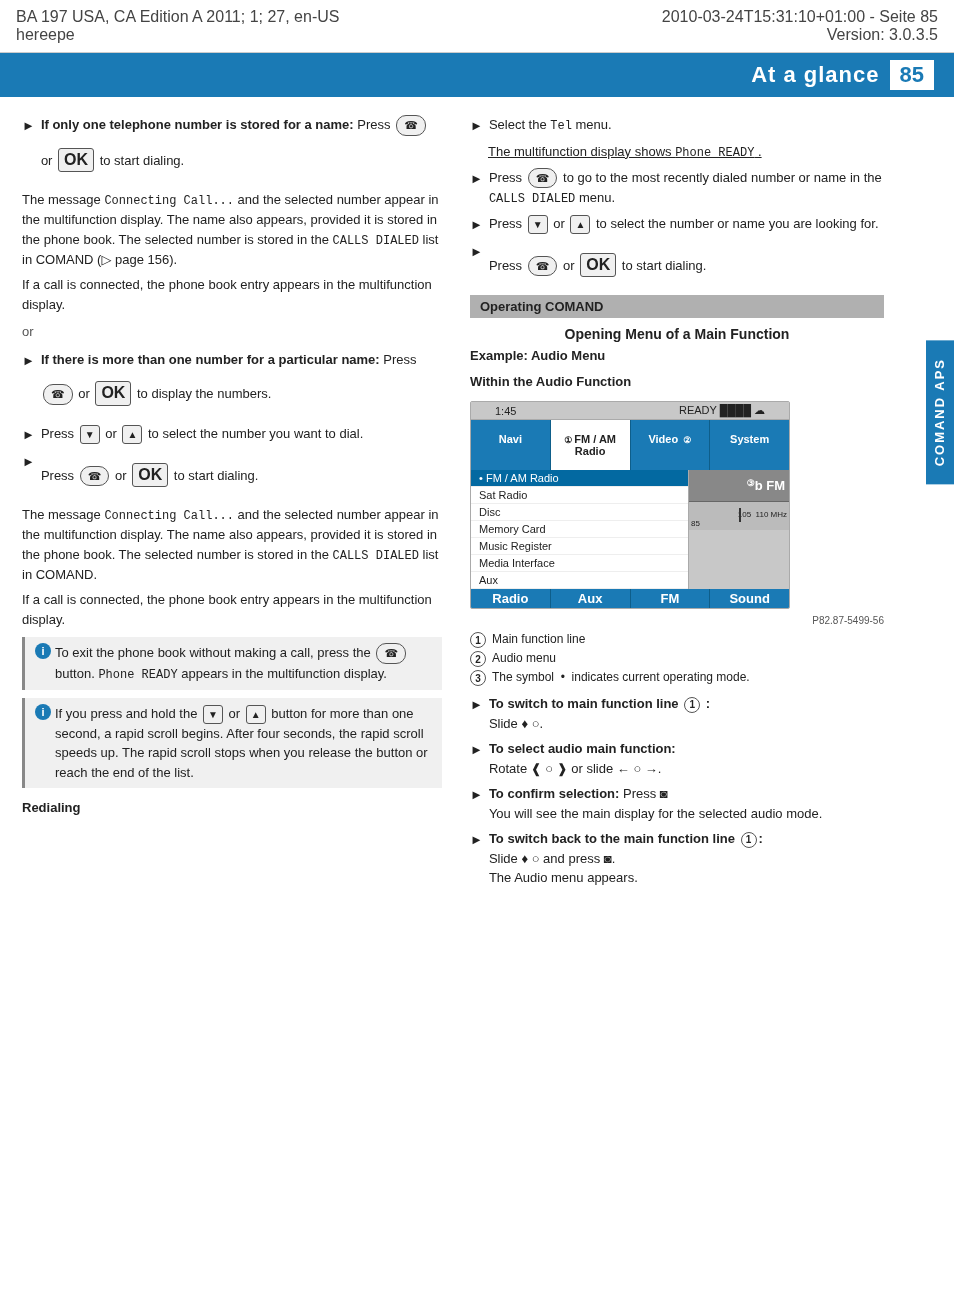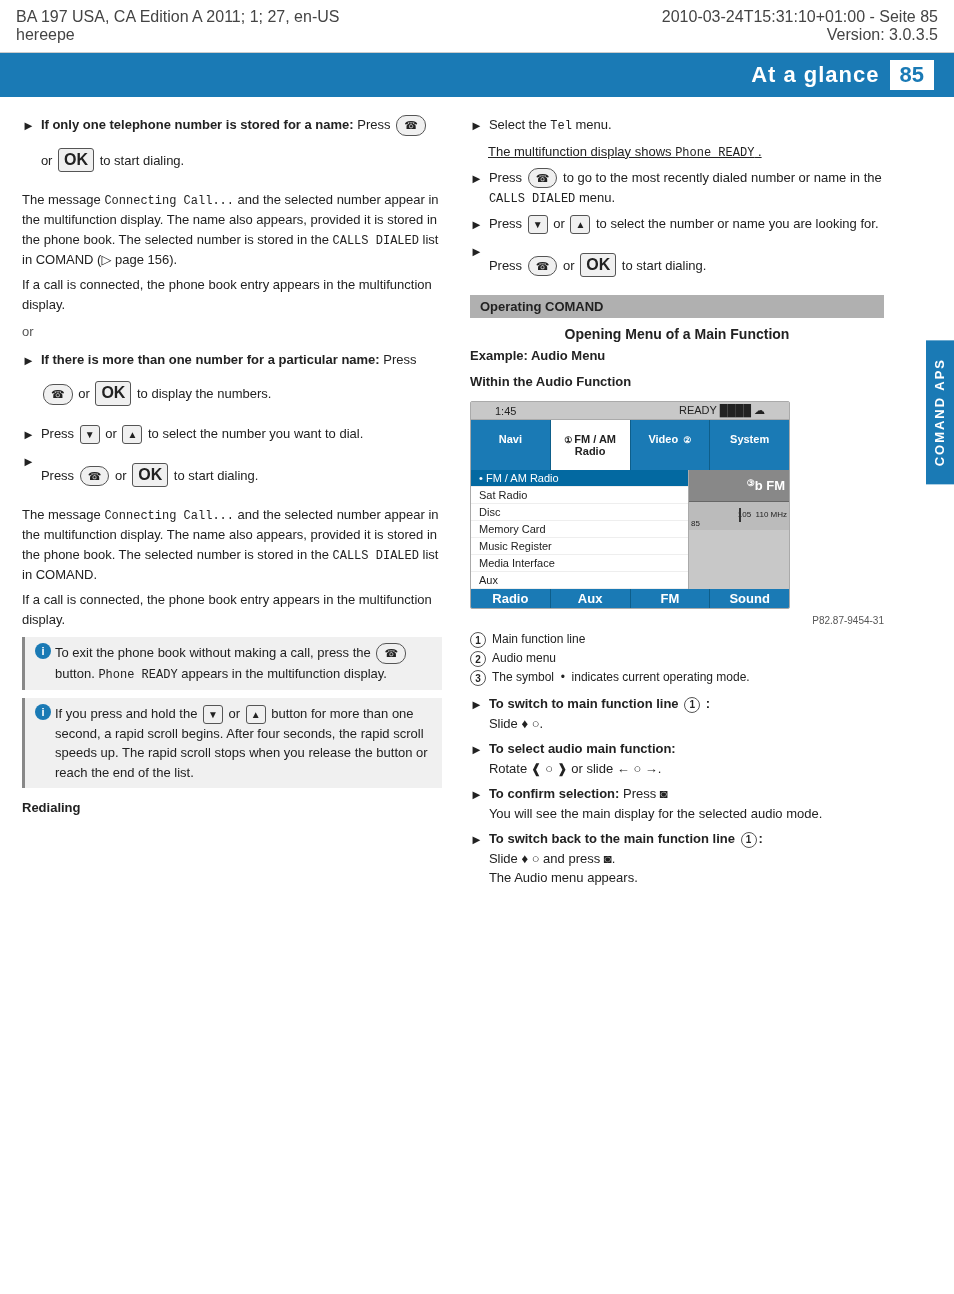--- a/index.html
+++ b/index.html
@@ -488,21 +488,21 @@
       </div>
 
       <div class="ad-bottom-row">
         <div class="ad-bottom-item">Radio</div>
         <div class="ad-bottom-item">Aux</div>
         <div class="ad-bottom-item">FM</div>
         <div class="ad-bottom-item">Sound</div>
       </div>
     </div>
 
-    <p class="img-credit">P82.87-9454-31</p>
+    <p class="img-credit">P82.87-5499-56</p>
 
     <div class="caption-row">
       <span class="caption-num">1</span>
       <span>Main function line</span>
     </div>
     <div class="caption-row">
       <span class="caption-num">2</span>
       <span>Audio menu</span>
     </div>
     <div class="caption-row">

